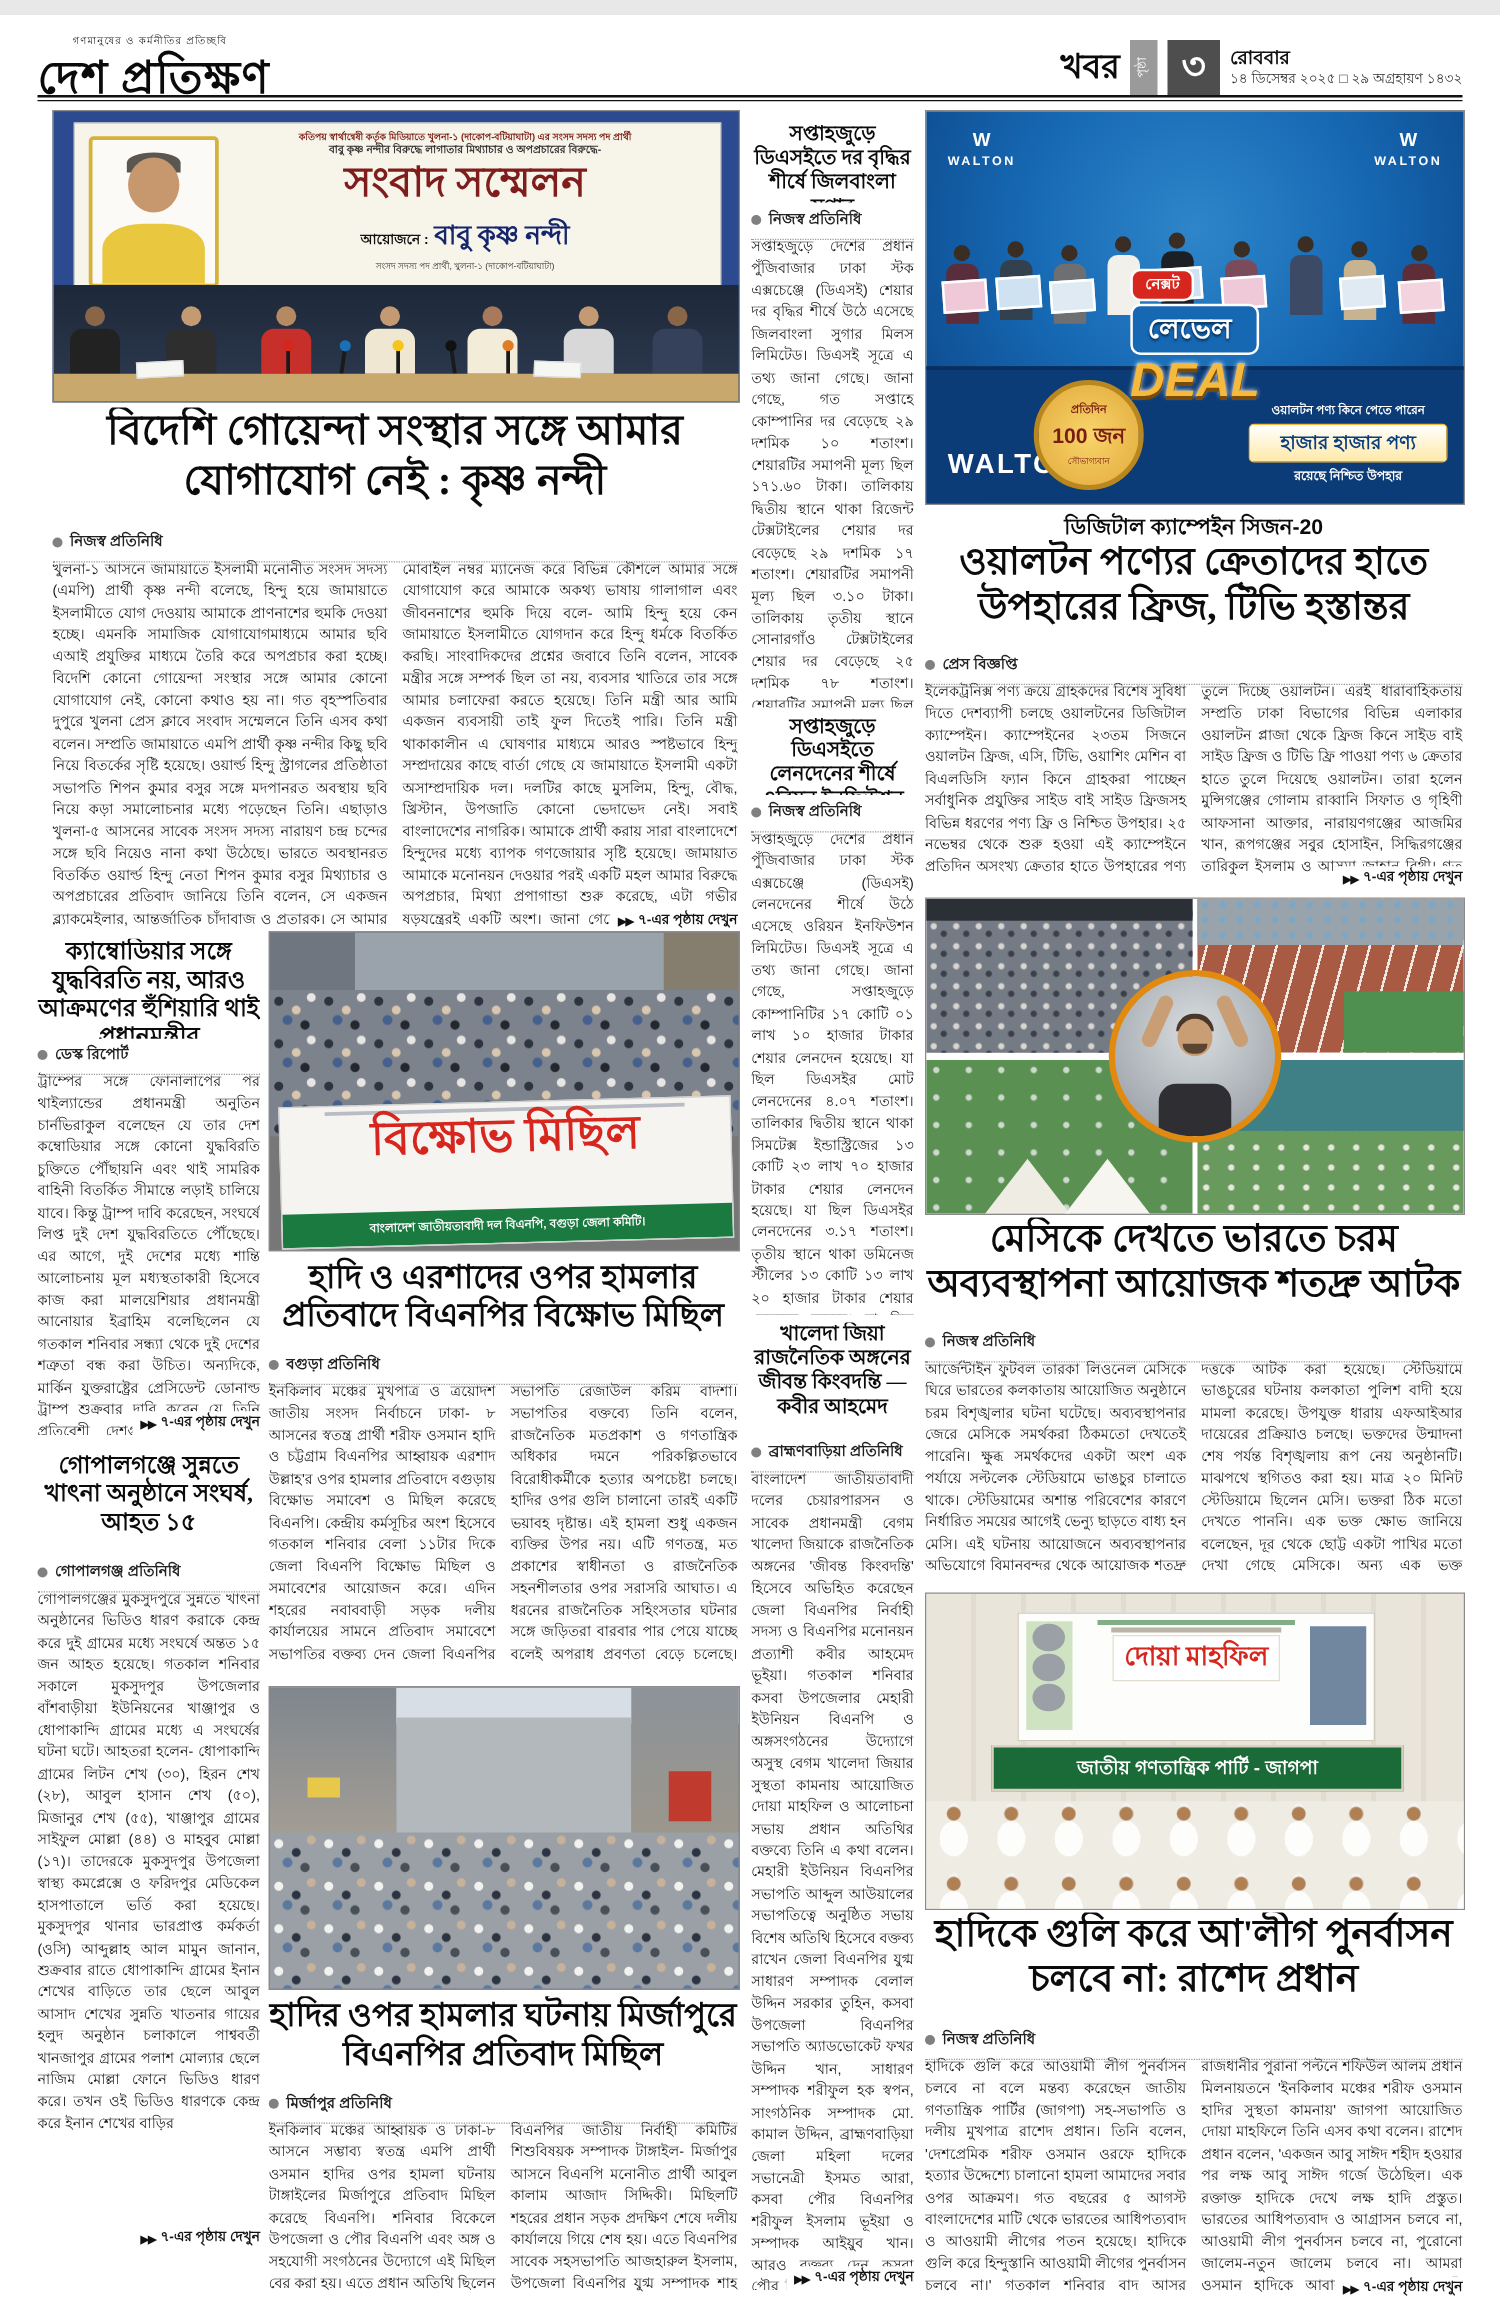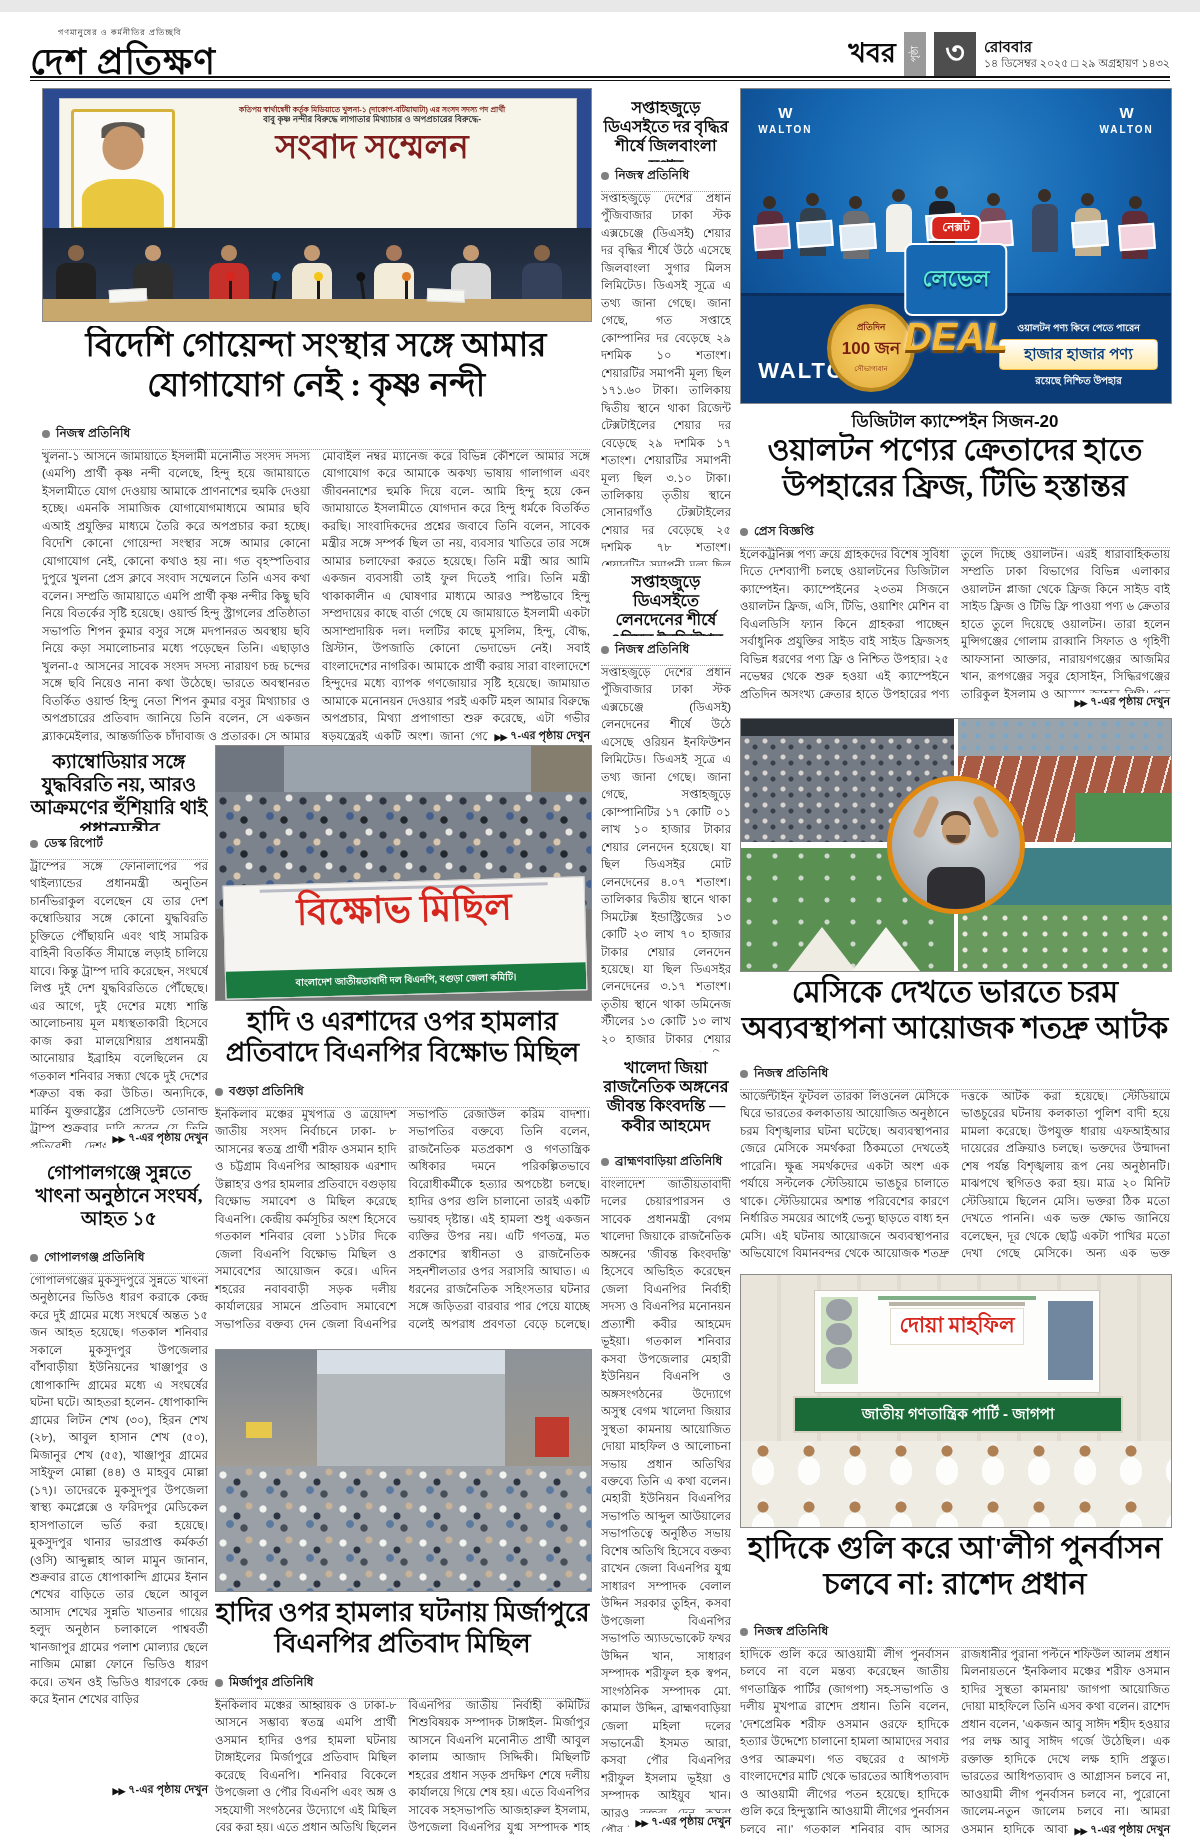--- a/index.html
+++ b/index.html
@@ -70,25 +70,25 @@
   .w-logo .w{font-size:15px;display:block;}
   .w-logo .t{font-size:10px;letter-spacing:2px;}
   .w-stage{position:absolute;left:0;bottom:0;width:100%;height:34%;background:#0c3c77;border-top:3px solid #0a2f5e;}
   .w-stage-logo{position:absolute;left:4%;bottom:18%;color:#fff;font-weight:bold;font-size:22px;letter-spacing:2px;}
   .w-circle{position:absolute;left:20%;bottom:10%;width:80px;height:80px;border-radius:50%;
             background:radial-gradient(circle,#f8d56b,#e2a83a);border:4px solid #b9871f;
             text-align:center;color:#7a1d12;}
   .w-circle .a{font-size:9px;font-weight:bold;margin-top:12px;}
   .w-circle .m{font-size:17px;font-weight:bold;}
   .w-circle .s{font-size:7px;}
-  .w-badge{position:absolute;left:50%;top:40%;transform:translateX(-50%);text-align:center;z-index:3;}
+  .w-badge{position:absolute;left:50%;top:40%;transform:translateX(-50%);z-index:3;}
   .w-b1{display:inline-block;background:#d6261d;color:#fff;font-size:12px;font-weight:bold;
         padding:1px 10px;border-radius:8px;border:2px solid #fff;}
-  .w-b2{display:block;color:#5eead4;font-size:22px;font-weight:bold;text-shadow:0 2px 2px #06294f;
-        background:#1668b3;border:2px solid #fff;border-radius:8px;padding:16px 12px;margin-top:2px;}
+  .w-b2{display:block;color:#ffffff;font-size:22px;font-weight:bold;text-shadow:0 2px 2px #06294f;
+        background:#1668b3;border:2px solid #fff;border-radius:8px;padding:0 12px;margin-top:2px;}
   .w-b3{display:block;color:#f5b93c;font-size:38px;font-weight:bold;font-style:italic;
         text-shadow:0 3px 0 #7a4a08,0 0 4px #fff;line-height:1;margin-top:2px;}
   .w-right{position:absolute;right:3%;bottom:12%;width:37%;text-align:center;color:#fff;}
   .w-r1{font-size:9.5px;font-weight:bold;}
   .w-r2{font-size:15px;font-weight:bold;color:#0a3f7e;background:linear-gradient(#fff,#ffe9a8);
         border-radius:4px;padding:2px 4px;margin:3px 0;border:1px solid #f5b93c;}
   .w-r3{font-size:10px;font-weight:bold;}
   .wfig{position:absolute;width:40px;height:74px;}
   .wfig .h{width:13px;height:13px;border-radius:50%;margin:0 auto;background:#3a2d24;}
   .wfig .b{width:26px;height:48px;border-radius:8px 8px 0 0;margin:2px auto 0;}
@@ -207,20 +207,25 @@
     <div class="poster">
       <div class="poster-portrait">
         <div class="pp-hair"></div>
         <div class="pp-head"></div>
         <div class="pp-body"></div>
       </div>
       <div class="poster-text">
         <div class="po-l1">কতিপয় স্বার্থান্বেষী কর্তৃক মিডিয়াতে খুলনা-১ (দাকোপ-বটিয়াঘাটা) এর সংসদ সদস্য পদ প্রার্থী</div>
         <div class="po-l2">বাবু কৃষ্ণ নন্দীর বিরুদ্ধে লাগাতার মিথ্যাচার ও অপপ্রচারের বিরুদ্ধে-</div>
         <div class="po-title">সংবাদ সম্মেলন</div>
+        <div class="po-org">
+          <span class="po-org-label">আয়োজনে :</span>
+          <span class="po-org-name">বাবু কৃষ্ণ নন্দী</span>
+          <span class="po-org-suffix">সংসদ সদস্য পদ প্রার্থী, খুলনা-১ (দাকোপ-বটিয়াঘাটা)</span>
+        </div>
       </div>
     </div>
     <div class="scene">
       <div class="fig" style="left:2%;">
           <div class="h" style="background:#8a6648;"></div>
           <div class="b" style="background:#222;"></div>
         </div>
       <div class="fig" style="left:16%;">
           <div class="h"></div>
           <div class="b" style="background:#2e2e2e;"></div>

